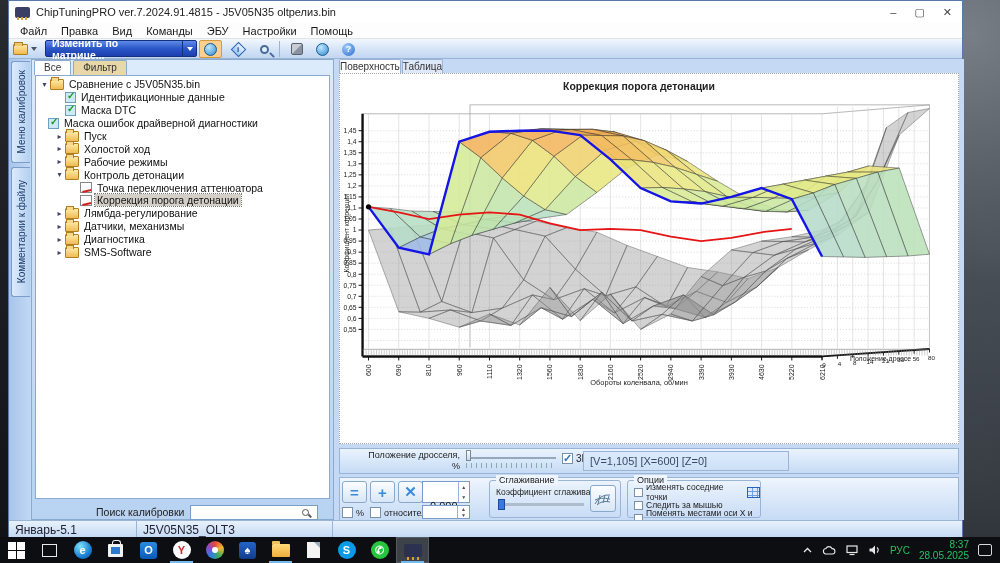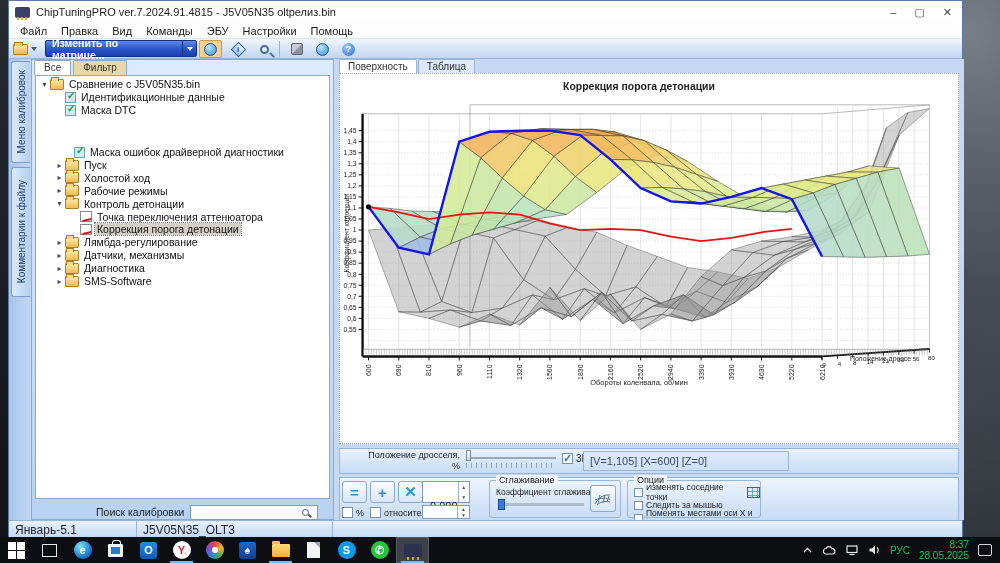--- a/index.html
+++ b/index.html
@@ -61,21 +61,21 @@
   .t-chart{width:12px;background:#fff;border:1px solid #888;}
   .t-chart::after{content:"";position:absolute;left:1px;top:4px;width:9px;height:3px;border-bottom:2px solid #d02020;transform:rotate(-12deg);}
   #search-row{position:absolute;left:0;top:443px;width:100%;height:18px;display:flex;align-items:center;}
   #search-row .s-lbl{font-size:10.5px;color:#222;margin-left:64px;}
   #search-row input{margin-left:6px;width:128px;height:15px;border:1px solid #7a9cc8;font-size:10px;padding:0 2px;}
   .s-mag{width:7px;height:7px;border:1.5px solid #555;border-radius:50%;position:relative;margin-left:-16px;}
   .s-mag::after{content:"";position:absolute;left:5px;top:5px;width:4px;height:1.5px;background:#555;transform:rotate(45deg);}
   
   #right-panel{position:absolute;left:325px;top:58px;width:630px;height:461px;background:#c6d9f4;}
   .surf-tabs{position:absolute;left:5px;top:0;height:15px;display:flex;}
-  .surf-tab{font-size:10px;padding:1px 8px 0;border:1px solid #9ab4d8;border-bottom:none;border-radius:2px 2px 0 0;background:#dde8f8;color:#333;margin-right:1px;}
+  .surf-tab{font-size:10px;padding:1px 0 0;border:1px solid #9ab4d8;border-bottom:none;border-radius:2px 2px 0 0;background:#dde8f8;color:#333;margin-right:1px;}
   .surf-tab.active{background:#fff;}
   #chart-box{position:absolute;left:5px;top:14px;width:620px;height:371px;background:#fff;border:1px dotted #a8a8a8;}
   #throttle-panel{position:absolute;left:5px;top:389px;width:620px;height:26px;background:linear-gradient(#eaf3fe,#c6dbf5);border:1px solid #9ab4d8;}
   .thr-lbl{position:absolute;left:8px;top:1px;width:112px;text-align:right;font-size:9px;color:#222;line-height:11px;}
   .thr-slider{position:absolute;left:126px;top:6px;width:90px;height:4px;border-bottom:2px solid #98a8bc;}
   .thr-handle{position:absolute;left:0;top:-5px;width:5px;height:11px;background:linear-gradient(#fdfdfd,#cfd8e4);border:1px solid #78889c;}
   .thr-ticks{position:absolute;left:126px;top:14px;width:90px;height:5px;
     background:repeating-linear-gradient(90deg,#8aa 0 1px,transparent 1px 5px);}
   .cb{width:11px;height:11px;background:#fff;border:1px solid #7890a8;display:inline-block;position:relative;flex:0 0 auto;}
   .cb.checked::after{content:"✓";position:absolute;left:0px;top:-2px;color:#2a7ac0;font-size:11px;font-weight:bold;}
@@ -216,21 +216,21 @@
           <div class="tree-row" style="padding-left: 19px;">
             <span class="exp"></span>
             <span class="t-ico t-doc"></span>
             <span class="lbl">Идентификационные данные</span>
           </div>
           <div class="tree-row" style="padding-left: 19px;">
             <span class="exp"></span>
             <span class="t-ico t-doc"></span>
             <span class="lbl">Маска DTC</span>
           </div>
-          <div class="tree-row" style="padding-left: 28px; margin-top: 29px;">
+          <div class="tree-row" style="padding-left: 2px;">
             <span class="exp"></span>
             <span class="t-ico t-doc"></span>
             <span class="lbl">Маска ошибок драйверной диагностики</span>
           </div>
           <div class="tree-row" style="padding-left: 19px;">
             <span class="exp">▸</span>
             <span class="t-ico t-folder"></span>
             <span class="lbl">Пуск</span>
           </div>
           <div class="tree-row" style="padding-left: 19px;">

